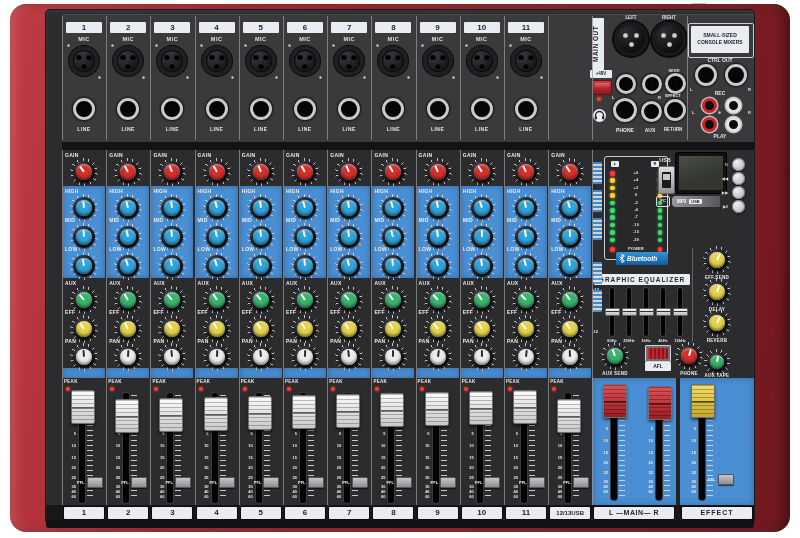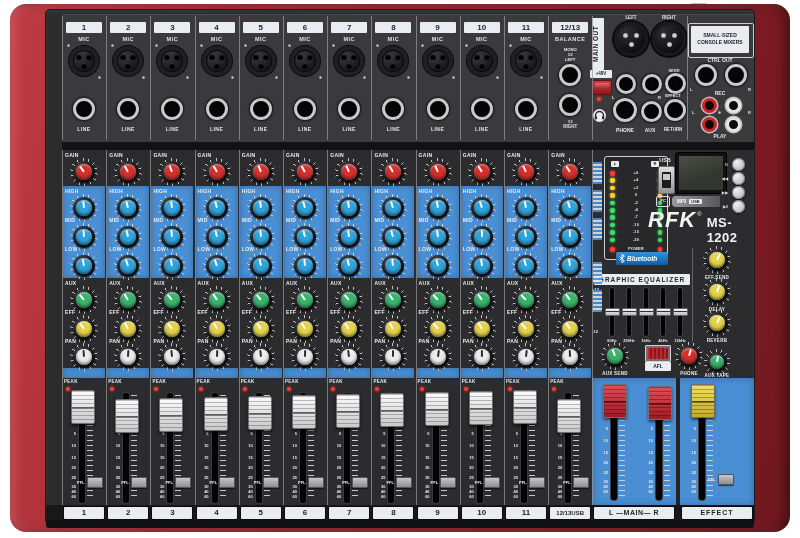--- a/index.html
+++ b/index.html
@@ -100,31 +100,20 @@
 
 <div id="stage">
 
   <div class="topplug" style="left:690px;top:3px;width:18px;height:11px;background:linear-gradient(#c2c2c2,#7e7e7e);"></div>
   <div class="topplug" style="left:723px;top:4px;width:15px;height:10px;background:#1a1a1c;"></div>
 
   <div class="chassis"></div>
   <div class="panel"></div>
   <div class="jackpanel"></div>
 
-  <div class="jcol" style="left:548.2px;">
-    <div class="chlabel">12/13</div>
-    <div class="miclab">BALANCE</div>
-    <div class="tt" style="top:31px;width:100%;text-align:center;font-size:4.2px;line-height:5px;">MONO</div>
-    <div class="tt" style="top:36px;width:100%;text-align:center;font-size:4.2px;line-height:5px;">12</div>
-    <div class="tt" style="top:41px;width:100%;text-align:center;font-size:4.2px;line-height:5px;">LEFT</div>
-    <div class="jack" style="left:11px;top:48px;width:16px;height:16px;"></div>
-    <div class="jack" style="left:11px;top:78px;width:16px;height:16px;"></div>
-    <div class="tt" style="top:103px;width:100%;text-align:center;font-size:4.2px;line-height:5px;">13</div>
-    <div class="tt" style="top:108px;width:100%;text-align:center;font-size:4.5px;line-height:6px;">RIGHT</div>
-  </div>
 
   <div class="vlabel" style="left:592px;top:18px;width:12px;height:52px;">MAIN OUT</div>
   <div class="tt" style="left:614px;top:15px;width:34px;text-align:center;font-size:4.5px;">LEFT</div>
   <div class="tt" style="left:652px;top:15px;width:34px;text-align:center;font-size:4.5px;">RIGHT</div>
   <div class="xlrm" style="left:614px;top:22px;">
     <i class="pin" style="left:9px;top:11px;"></i>
       <i class="pin" style="left:20px;top:11px;"></i>
       <i class="pin" style="left:14.5px;top:20px;"></i>
   </div>
   <div class="xlrm" style="left:652px;top:22px;">
@@ -257,25 +246,20 @@
       <div class="tbtn" style="position: absolute; left: 732px; top: 200px;"></div>
     </div>
   <div class="iobox" style="left:656px;top:196px;width:12px;height:9px;border-color:#ddd;">
     <div class="tt" style="left:0;top:1px;width:100%;text-align:center;font-size:4px;">PC</div>
   </div>
   <div style="position:absolute;left:672px;top:196px;width:48px;height:11px;background:linear-gradient(100deg,#9a9a9e,#55555a);border-radius:4px 1px 1px 4px;display:flex;align-items:center;gap:3px;padding-left:5px;box-sizing:border-box;">
     <span class="tt" style="position:static;font-size:4.5px;color:#fff;">MP3</span>
     <span style="background:#e9edf1;color:#26262e;font-size:4px;font-weight:bold;padding:0 2px;border-radius:1px;">USB</span>
   </div>
 
-  <div class="brandrow">
-    <span class="brand">RFK</span>
-    <span class="reg">®</span>
-    <span class="model">MS-1202</span>
-  </div>
 
   <div class="btbadge">
     <svg width="6" height="9" viewBox="0 0 10 14">
         <path d="M5 0 v14 M5 0 l4 3 L1 10 M5 14 l4-3 L1 4" stroke="#ffffff" stroke-width="1.6" fill="none"></path>
       </svg>
     <span>Bluetooth</span>
   </div>
 
   <div class="geqhdr">GRAPHIC EQUALIZER</div>
   <div class="eqnum" style="top:287px;">+12</div>

